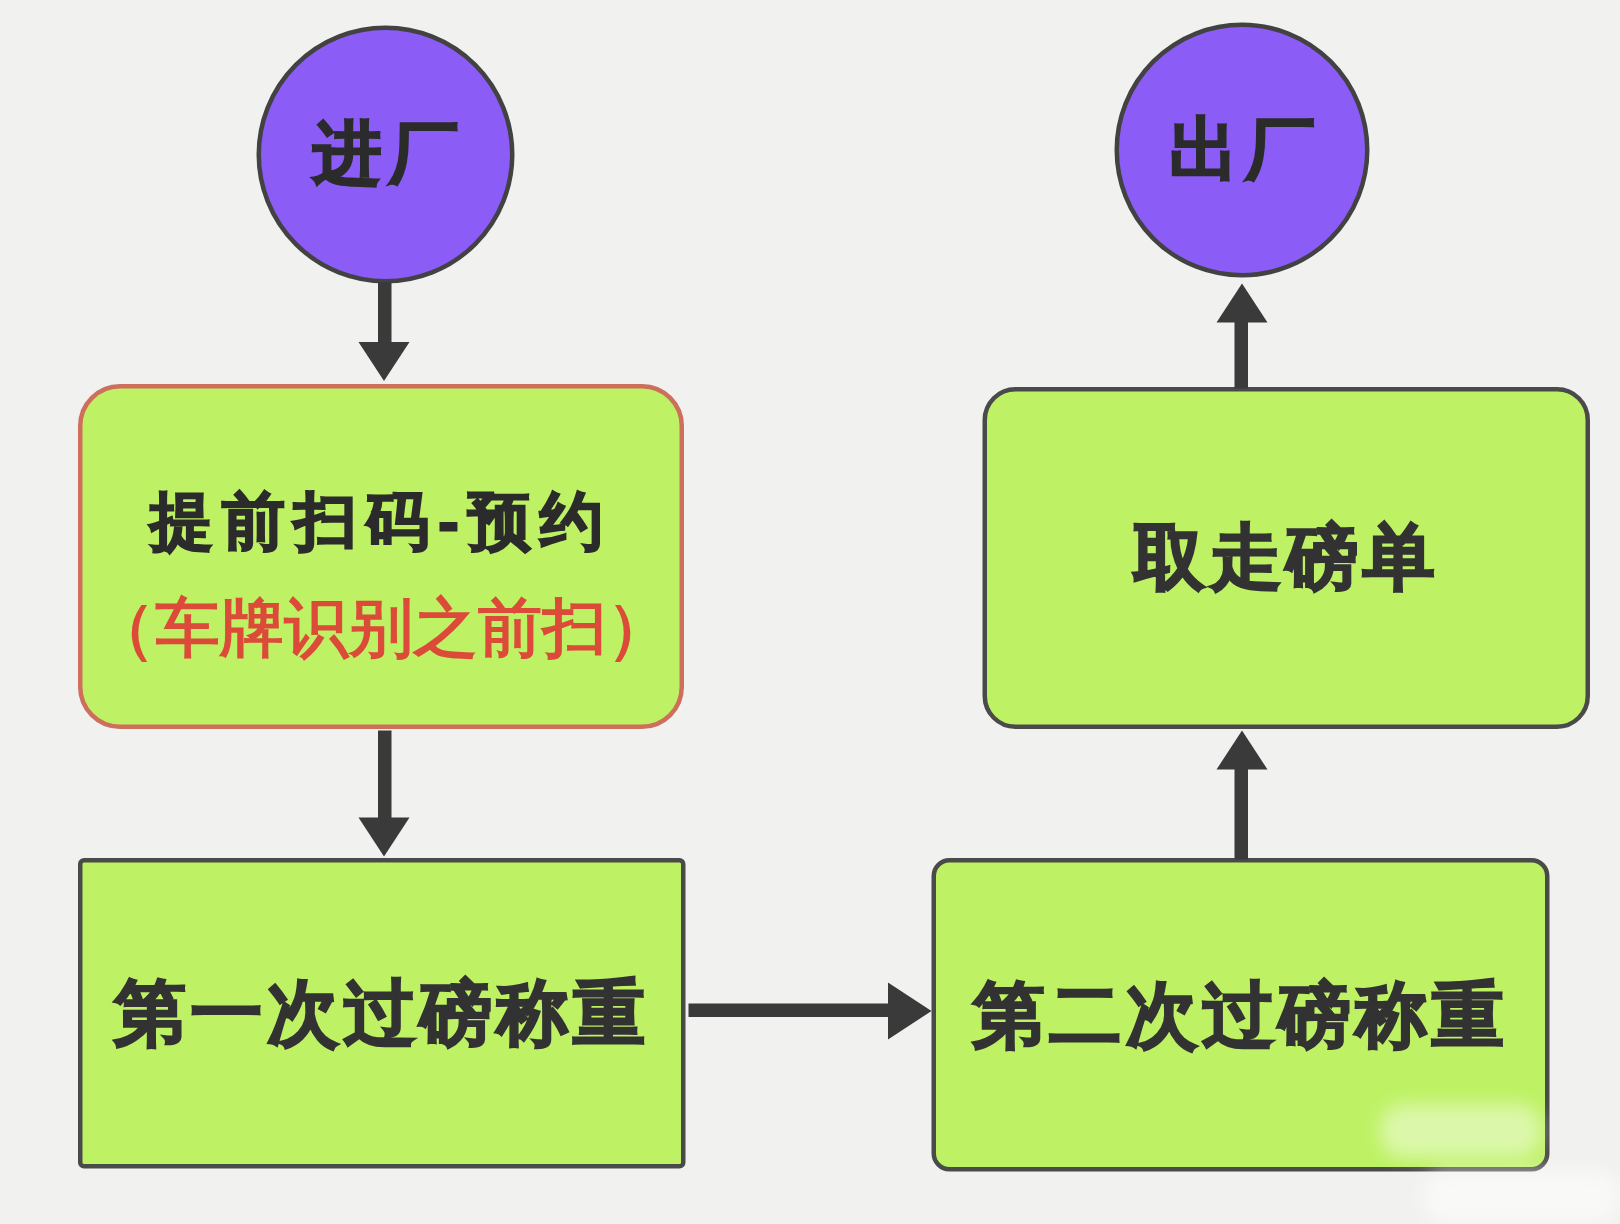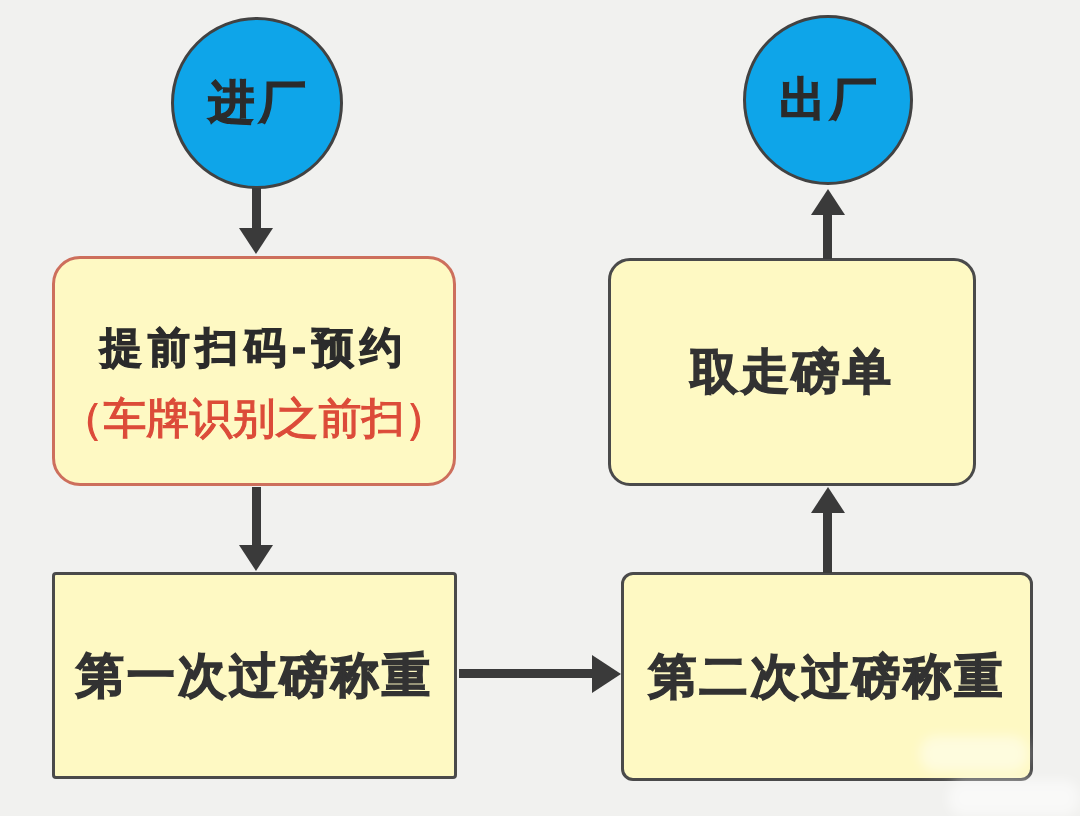--- a/index.html
+++ b/index.html
@@ -13,30 +13,30 @@
     width: 1080px;
     height: 816px;
     background: #f1f1ef;
     overflow: hidden;
   }
   
   .circle-node {
     position: absolute;
     border: 3px solid #424242;
     border-radius: 50%;
-    background: #0ea5e9;
+    background: #8b5cf6;
     display: flex;
     align-items: center;
     justify-content: center;
     box-sizing: border-box;
   }
   .box-node {
     position: absolute;
     border: 3px solid #4a4a4a;
-    background: #fef9c3;
+    background: #bef264;
     display: flex;
     flex-direction: column;
     align-items: center;
     justify-content: center;
     box-sizing: border-box;
   }
   .circle-label {
     font-size: 46px;
     font-weight: 900;
     letter-spacing: 5px;
@@ -74,21 +74,21 @@
   #node-scan .scan-line2 {
     font-size: 43px;
     font-weight: 400;
     letter-spacing: 0;
     color: #dc4b39;
     -webkit-text-stroke: 1.2px currentColor;
     white-space: nowrap;
   }
   #node-weigh1 { left: 52px;  top: 572px; width: 405px; height: 207px; border-radius: 4px; }
   #node-weigh2 { left: 621px; top: 572px; width: 412px; height: 209px; border-radius: 12px; }
-  #node-slip   { left: 608px; top: 258px; width: 368px; height: 228px; border-radius: 22px; }
+  #node-slip   { left: 655px; top: 258px; width: 405px; height: 228px; border-radius: 22px; }
   
   .shaft-v { position: absolute; width: 9px; background: #3a3a3a; }
   .shaft-h { position: absolute; height: 9px; background: #3a3a3a; }
   .head-down {
     position: absolute; width: 0; height: 0;
     border-left: 17px solid transparent;
     border-right: 17px solid transparent;
     border-top: 26px solid #3a3a3a;
   }
   .head-up {

